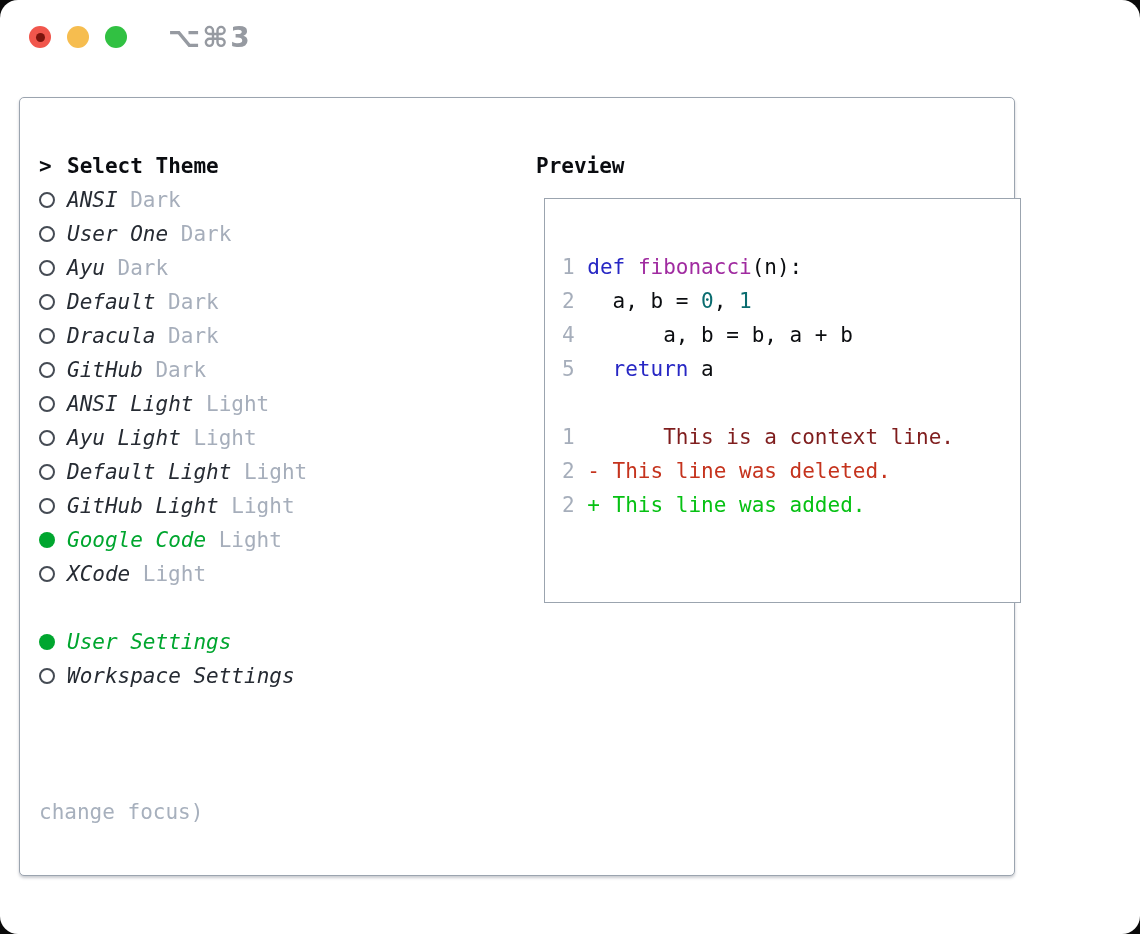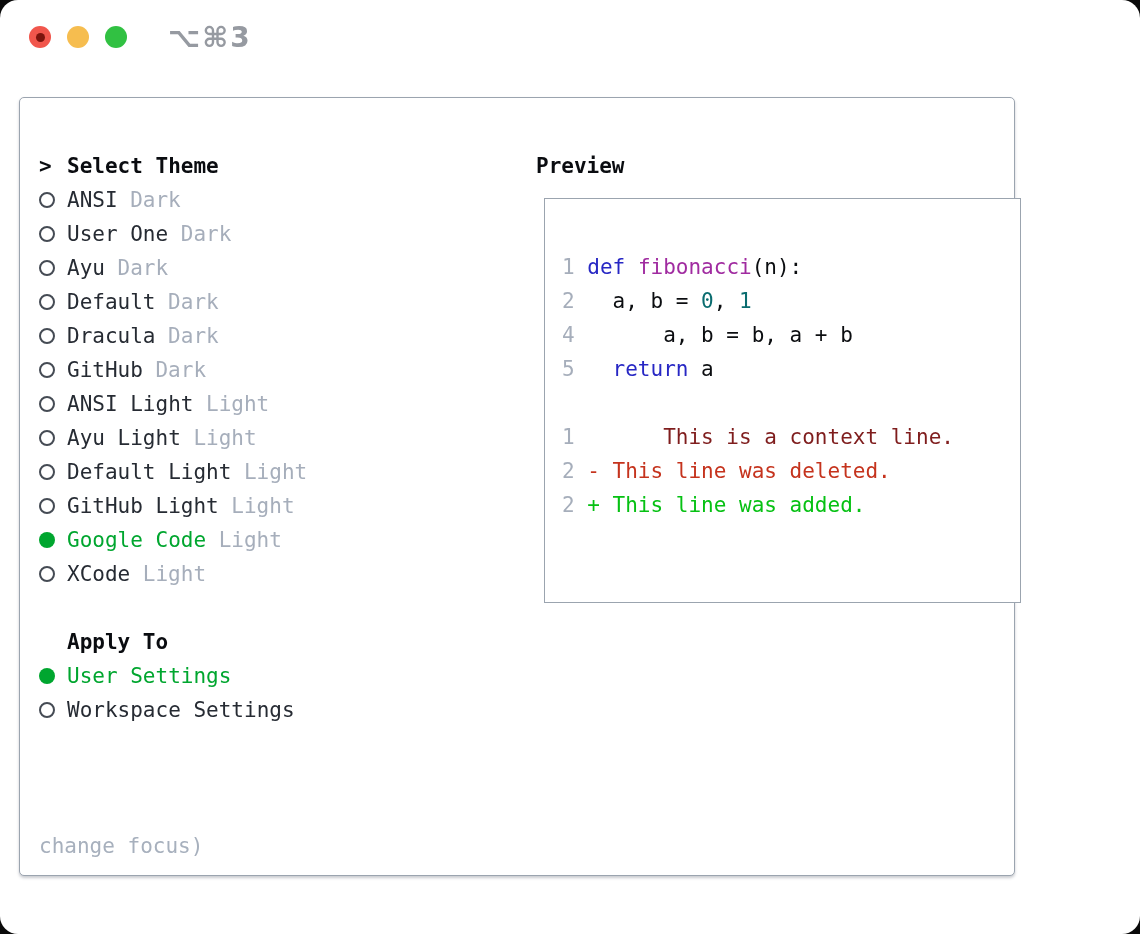--- a/index.html
+++ b/index.html
@@ -23,21 +23,21 @@
   .panel{position:absolute;left:19px;top:97px;width:994px;height:777px;background:#ffffff;
     border:1.5px solid #9ba4af;border-radius:5px;box-shadow:0 2px 3px rgba(60,70,85,.28);}
   
   .left-col{position:absolute;left:19px;top:51px;width:450px;}
   .row{display:flex;align-items:center;height:34px;}
   .marker{width:28px;display:flex;align-items:center;flex:0 0 28px;}
   .cursor{font-weight:bold;color:#0a0c10;}
   .radio{width:12px;height:12px;border:2px solid #454b54;border-radius:50%;box-sizing:content-box;}
   .radio.sel{width:16px;height:16px;border:none;background:#00a62f;}
   .hdr{font-weight:bold;color:#0a0c10;}
-  .tname{color:#262b33;white-space:pre;}
+  .tname{color:#262b33;white-space:pre;font-style:italic;}
   .tname.selgreen{color:#00a62f;}
   .tvariant{color:#a6aebb;margin-left:12.6px;white-space:pre;}
   .spacer{height:34px;}
   .hint{margin-top:34px;color:#a7b0bd;line-height:34px;white-space:pre;}
   
   .right-col{position:absolute;left:516px;top:51px;}
   .preview-box{margin-left:8px;margin-top:15px;width:477px;height:405px;box-sizing:border-box;
     border:1.5px solid #9ba4af;padding:51px 0 16px 17px;overflow:hidden;background:#fff;}
   .pline{white-space:pre;height:34px;line-height:34px;font-size:21px;}
   .ln{display:inline-block;width:2ch;color:#a6aebb;}
@@ -156,24 +156,20 @@
         <span class="marker">
             <span class="radio"></span>
           </span>
         <span class="tname">XCode</span>
         <span class="tvariant">Light</span>
       </div>
 
       <div class="spacer"></div>
 
       <div class="row">
-        <span class="marker"></span>
-        <span class="hdr">Apply To</span>
-      </div>
-      <div class="row">
         <span class="marker">
             <span class="radio sel"></span>
           </span>
         <span class="tname selgreen">User Settings</span>
       </div>
       <div class="row">
         <span class="marker">
             <span class="radio"></span>
           </span>
         <span class="tname">Workspace Settings</span>

